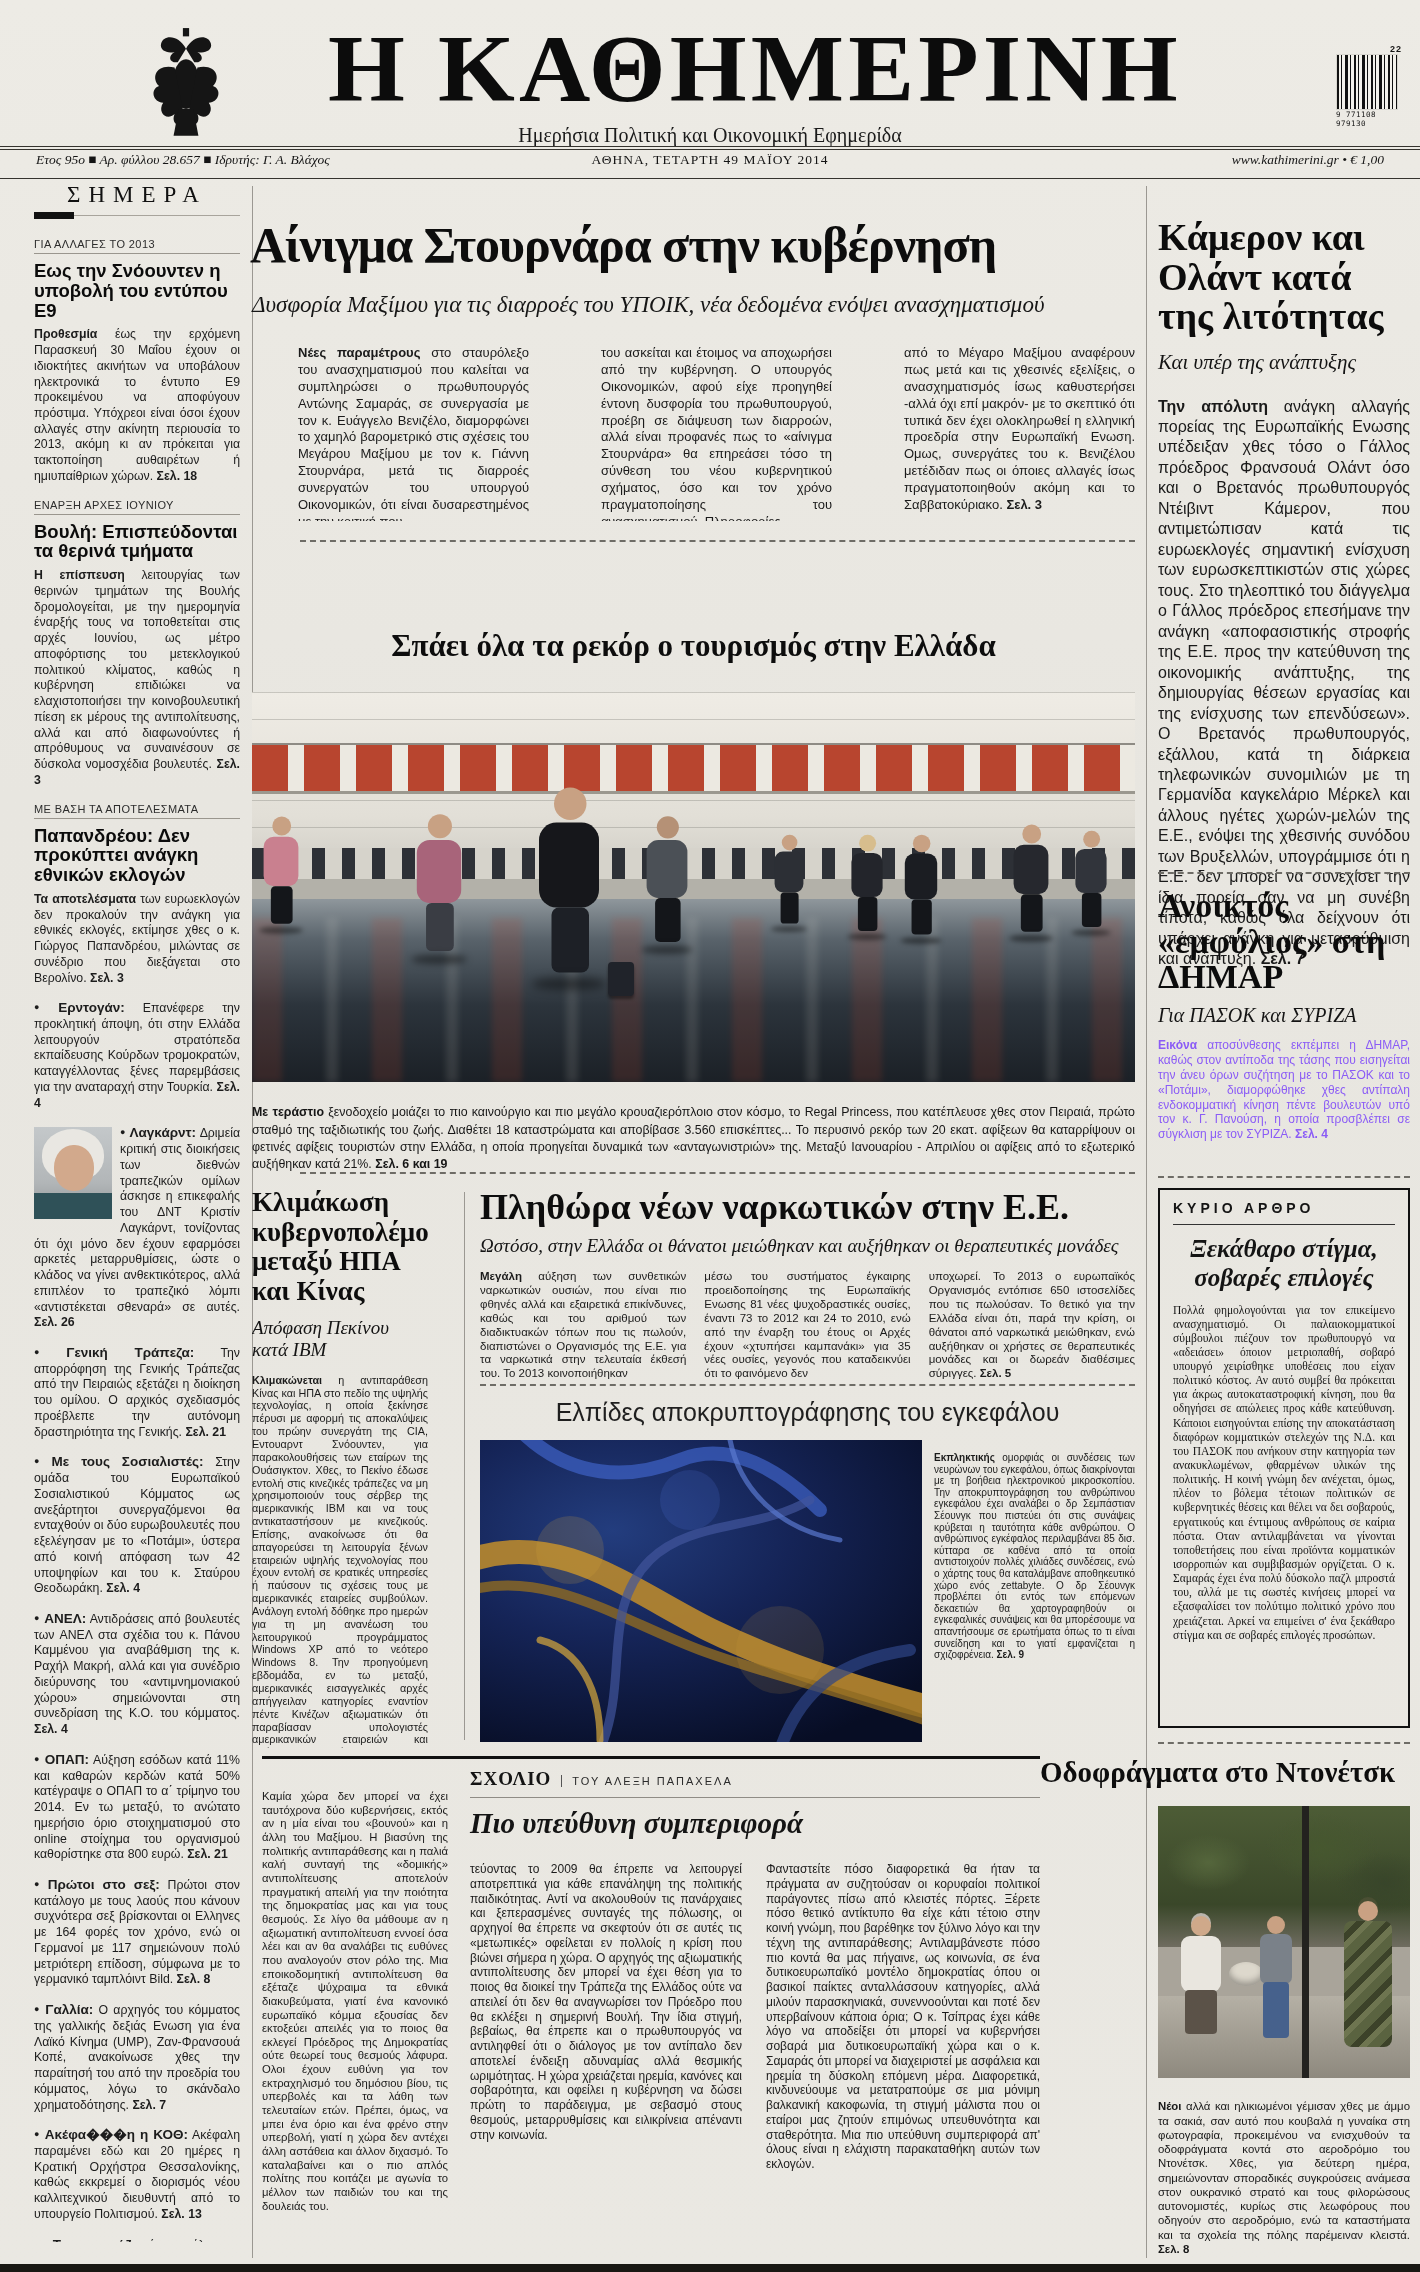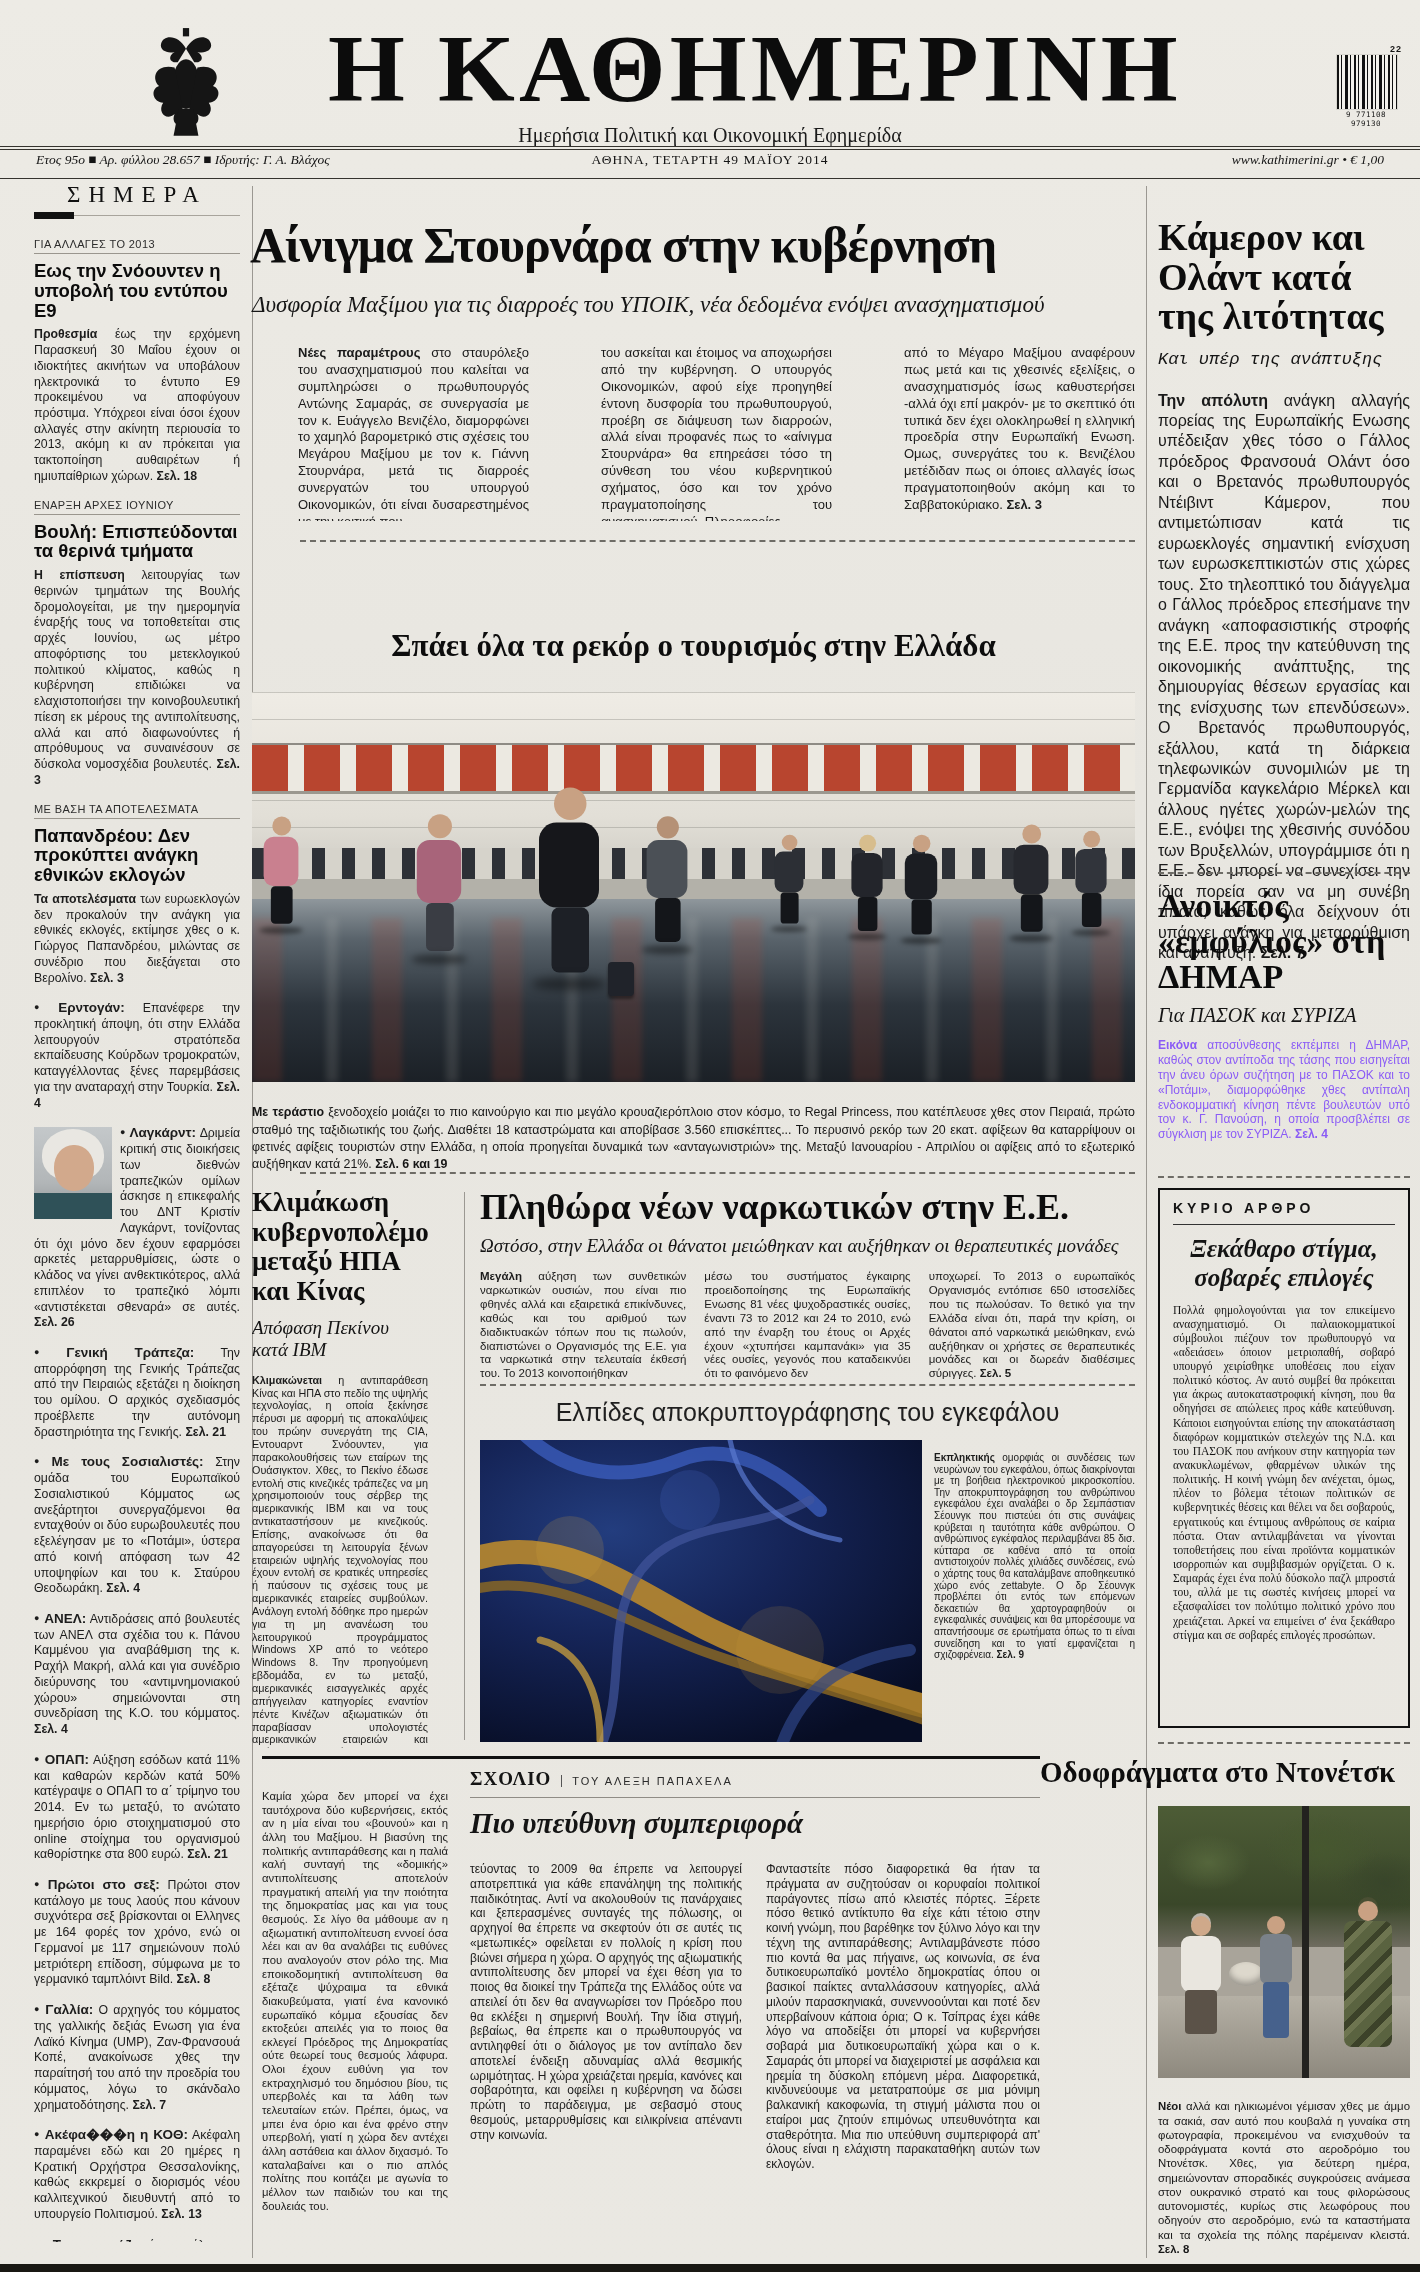--- a/index.html
+++ b/index.html
@@ -19,21 +19,21 @@
     left:215px;top:12px;width:1080px;height:112px;line-height:114px;text-align:center;
     font-family:"Liberation Serif", serif;font-weight:700;font-size:95px;letter-spacing:4px;
     transform:scaleX(1.04);transform-origin:center;white-space:nowrap;color:#0c0c0c;
   }
   #barcode-wrap{left:1336px;top:44px;width:66px;height:78px;}
   #barcode{
     width:60px;height:54px;margin-top:10px;
     background:repeating-linear-gradient(90deg,#111 0 2px,#f4f2ec 2px 4px,#111 4px 5px,#f4f2ec 5px 8px,#111 8px 11px,#f4f2ec 11px 13px,#111 13px 14px,#f4f2ec 14px 17px);
     border:1px solid #d8d6cf;
   }
-  #barcode-num{font-family:"DejaVu Sans Mono", monospace;font-size:7.5px;letter-spacing:.5px;text-align:center;width:60px;}
+  #barcode-num{font-family:"DejaVu Sans Mono", monospace;font-size:7.5px;letter-spacing:.5px;width:60px;}
   #barcode-ed{position:absolute;right:0;top:0;font-size:9px;font-weight:700;letter-spacing:1px;}
   #mast-sub{left:0;top:124px;width:100%;text-align:center;font-family:"Liberation Serif", serif;font-size:20px;color:#1a1a1a;}
   .hline{position:absolute;left:0;right:0;height:0;border-top:1px solid #35332e;}
   #dl-left{left:36px;top:152px;font-family:"Liberation Serif", serif;font-style:italic;font-size:13.5px;}
   #dl-center{left:0;top:152px;width:100%;text-align:center;font-family:"Liberation Serif", serif;font-size:13.5px;letter-spacing:1px;}
   #dl-right{right:36px;top:152px;font-family:"Liberation Serif", serif;font-style:italic;font-size:13.5px;text-align:left;margin-left:32px;}
   
   .vline{position:absolute;width:0;border-left:1px solid #9b9892;}
   .dashed{position:absolute;border-top:2px dashed #6e6c66;height:0;}
   
@@ -104,21 +104,21 @@
   #comm-thinrule{border-top:1px solid #8f8c85;margin-top:7px;}
   #comm-hl{font-family:"Liberation Serif", serif;font-weight:700;font-style:italic;font-size:29px;margin-top:9px;}
   .comm-col{position:absolute;overflow:hidden;text-align:justify;color:#1b1b1b;}
   #comm-c1{left:262px;top:1790px;width:186px;height:470px;font-size:11.3px;line-height:1.21;}
   #comm-c2{left:470px;top:1862px;width:272px;height:398px;font-size:12px;line-height:1.23;}
   #comm-c3{left:766px;top:1862px;width:274px;height:398px;font-size:12px;line-height:1.23;}
   
   .rc{left:1158px;width:252px;}
   #cameron{top:218px;position:absolute;}
   #cameron h2{margin:0;font-family:"Liberation Serif", serif;font-weight:700;font-size:38px;line-height:1.04;color:#0c0c0c;}
-  #cameron .sub{font-family:Liberation Mono, monospace;font-style:italic;font-size:17px;margin-top:13px;}
+  #cameron .sub{font-family:Liberation Serif, serif;font-style:italic;font-size:21px;margin-top:13px;}
   #cameron .bd{font-size:16px;line-height:1.28;text-align:justify;margin-top:22px;color:#1a1a1a;}
   #dimar{top:888px;position:absolute;}
   #dimar h2{margin:0;font-family:"Liberation Serif", serif;font-weight:700;font-size:34px;line-height:1.05;color:#0c0c0c;}
   #dimar .sub{font-family:"Liberation Serif", serif;font-style:italic;font-size:20px;margin-top:9px;}
   #dimar .bd{font-size:12px;line-height:1.24;text-align:justify;margin-top:11px;color:#8b5cf6;}
   #edit-box{top:1188px;position:absolute;height:540px;border:2px solid #111;padding:10px 13px;box-sizing:border-box;overflow:hidden;}
   #edit-label{text-align:left;font-weight:700;font-size:14px;letter-spacing:4px;}
   #edit-rule{border-top:1px solid #333;margin-top:8px;}
   #edit-hl{font-family:"Liberation Serif", serif;font-style:italic;font-weight:600;font-size:25px;line-height:1.15;margin-top:10px;text-align:center;}
   #edit-bd{font-family:"Liberation Serif", serif;font-size:11.5px;line-height:1.23;text-align:justify;margin-top:10px;color:#151515;}

